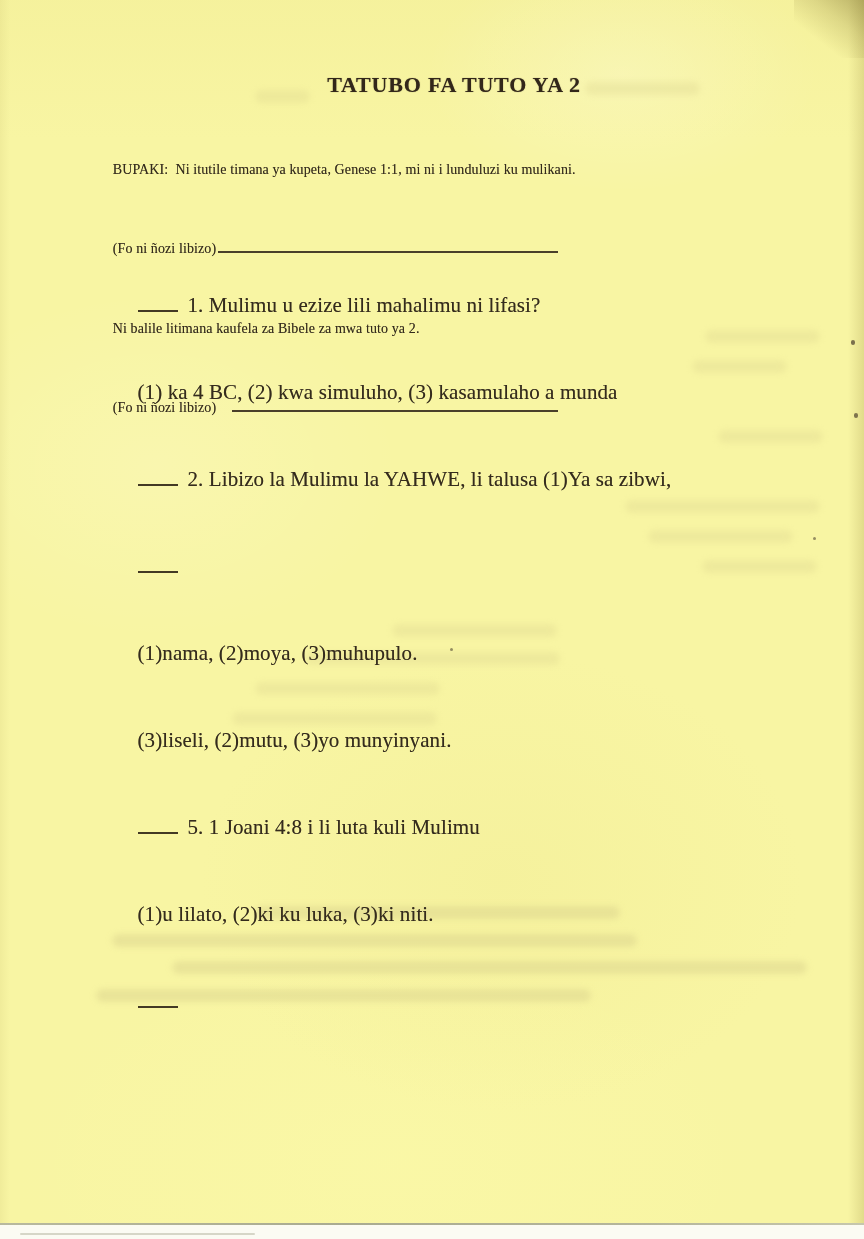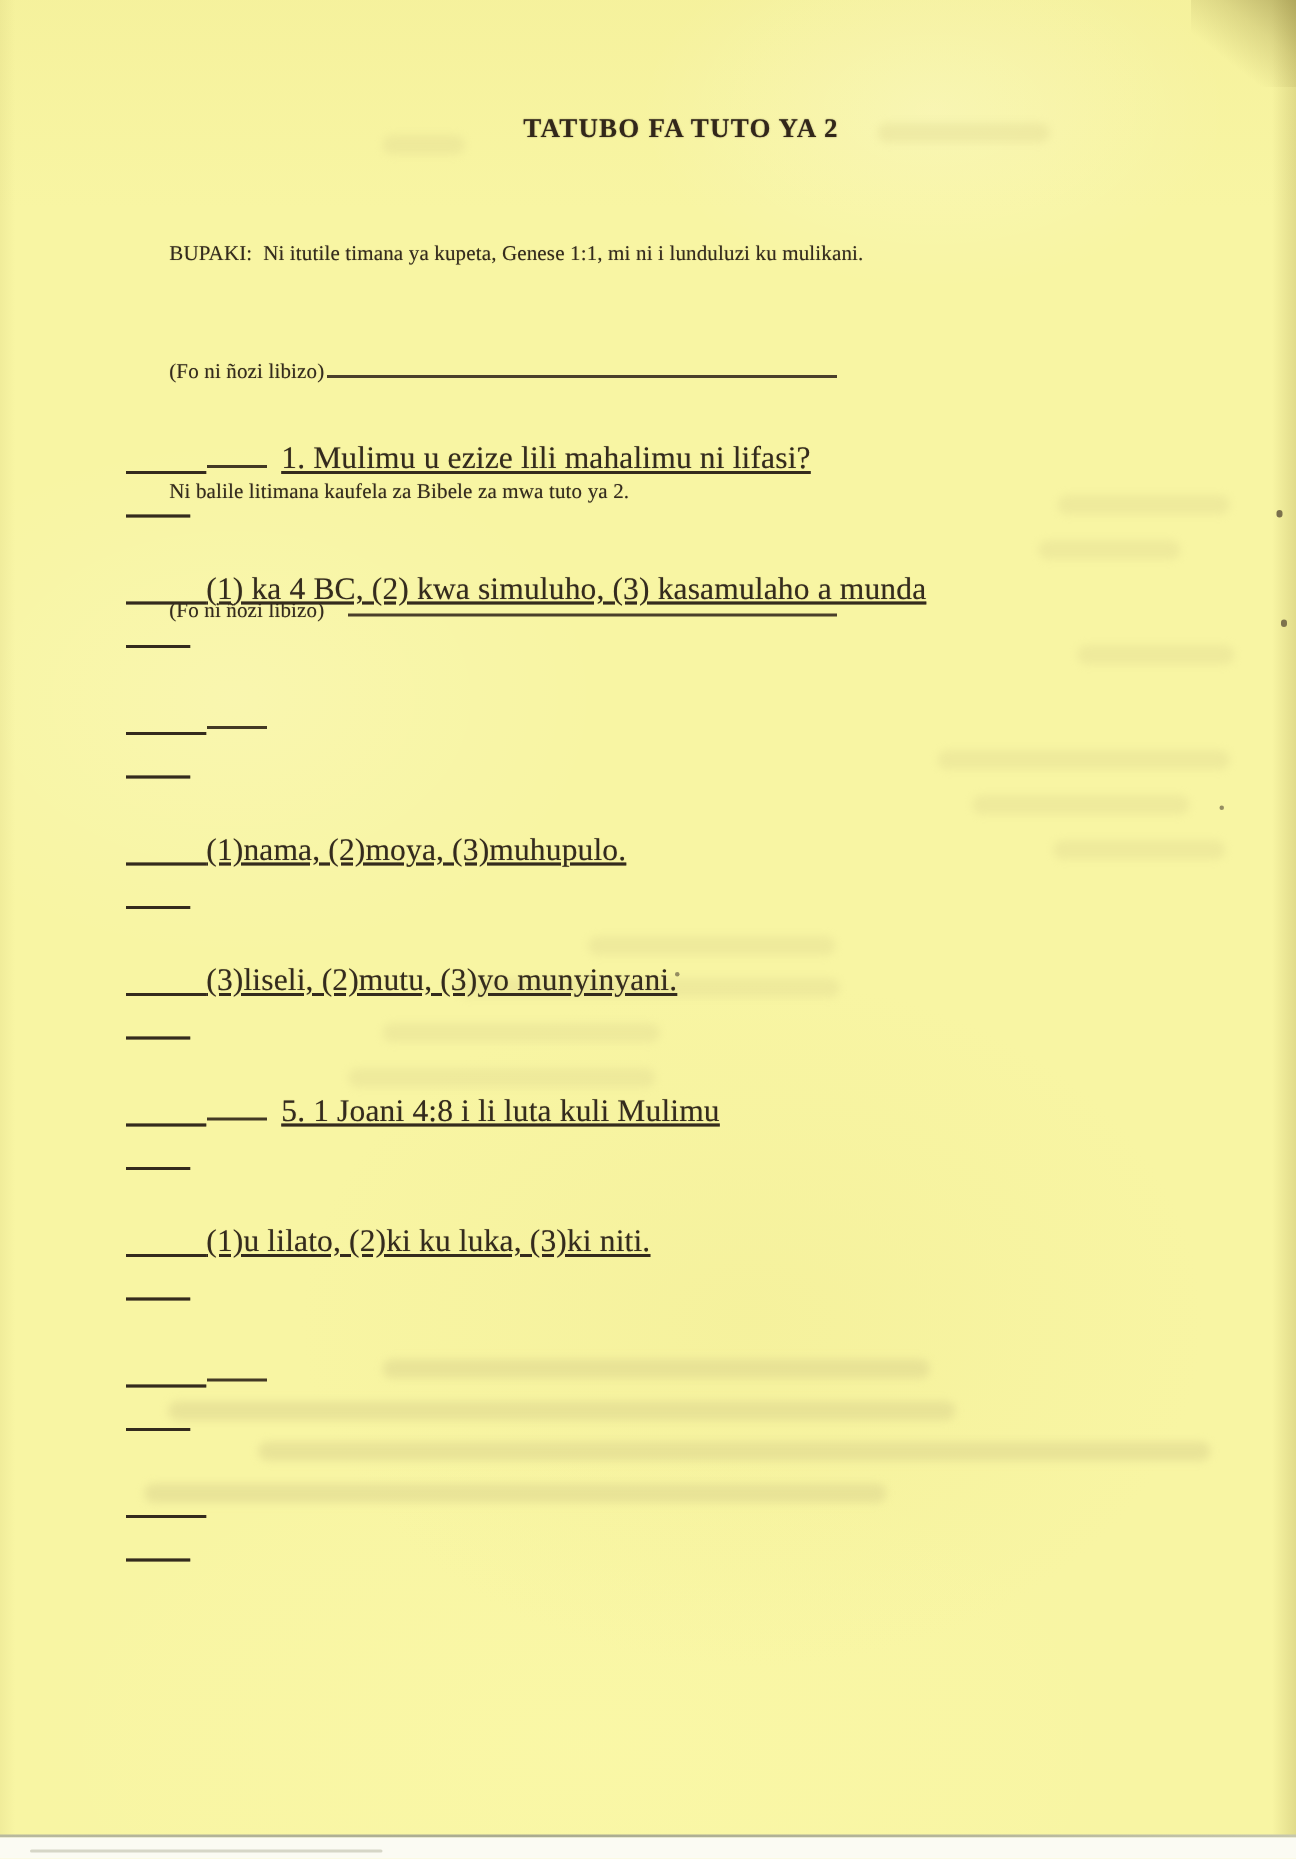--- a/index.html
+++ b/index.html
@@ -45,21 +45,21 @@
   }
   .strip-smudge {
     position: absolute; top: 1233px; left: 20px; width: 235px; height: 2px;
     background: #d6d6c7; border-radius: 2px; filter: blur(0.5px);
   }
 
   
   .doc-title {
     position: absolute; left: 84px; top: 72px; width: 740px;
     margin: 0; text-align: center;
-    font-size: 18px; font-weight: bold; line-height: 26px;
+    font-size: 22px; font-weight: bold; line-height: 26px;
     letter-spacing: 0.8px; color: #32271a;
     text-shadow: 0 0 1px rgba(50,39,26,0.55);
     white-space: pre;
   }
   .intro {
     position: absolute; left: 84px; top: 130px; width: 760px;
     font-size: 14px; line-height: 26.5px; color: #342b1d;
     letter-spacing: 0.1px;
     text-shadow: 0 0 0.6px rgba(52,43,29,0.45);
   }
@@ -69,21 +69,21 @@
   }
   .write-line.w1 { width: 340px; margin-left: 2px; }
   .write-line.w2 { width: 326px; margin-left: 16px; }
 
   .quiz {
     position: absolute; left: 84px; top: 262px; width: 770px;
     font-size: 21px; line-height: 29px; color: #342b1d;
     letter-spacing: 0.1px;
     text-shadow: 0 0 0.6px rgba(52,43,29,0.45);
   }
-  .qline { white-space: pre; text-decoration: underline; }
+  .qline { white-space: pre; }
   .answer-blank {
     display: inline-block; width: 40px; height: 0.9em;
     border-bottom: 2px solid #433924; margin-right: 10px;
   }
 
   
   .bleed {
     position: absolute; height: 13px; border-radius: 7px;
     background: #ddd68f; opacity: 0.55; filter: blur(3px);
   }
@@ -138,20 +138,23 @@
     <div class="quiz">
 
         <div class="qline">
           <span class="answer-blank"></span><span>1. Mulimu u ezize lili mahalimu ni lifasi?</span>
         </div>
 
         <div class="qline">
           <span>(1) ka 4 BC, (2) kwa simuluho, (3) kasamulaho a munda</span>
         </div>
 
+        <div class="qline">
+          <span class="answer-blank"></span><span>2. Libizo la Mulimu la YAHWE, li talusa (1)Ya sa zibwi,</span>
+        </div>
 
 
         <div class="qline">
           <span class="answer-blank"></span>
         </div>
 
         <div class="qline">
           <span>(1)nama, (2)moya, (3)muhupulo.</span>
         </div>
 

